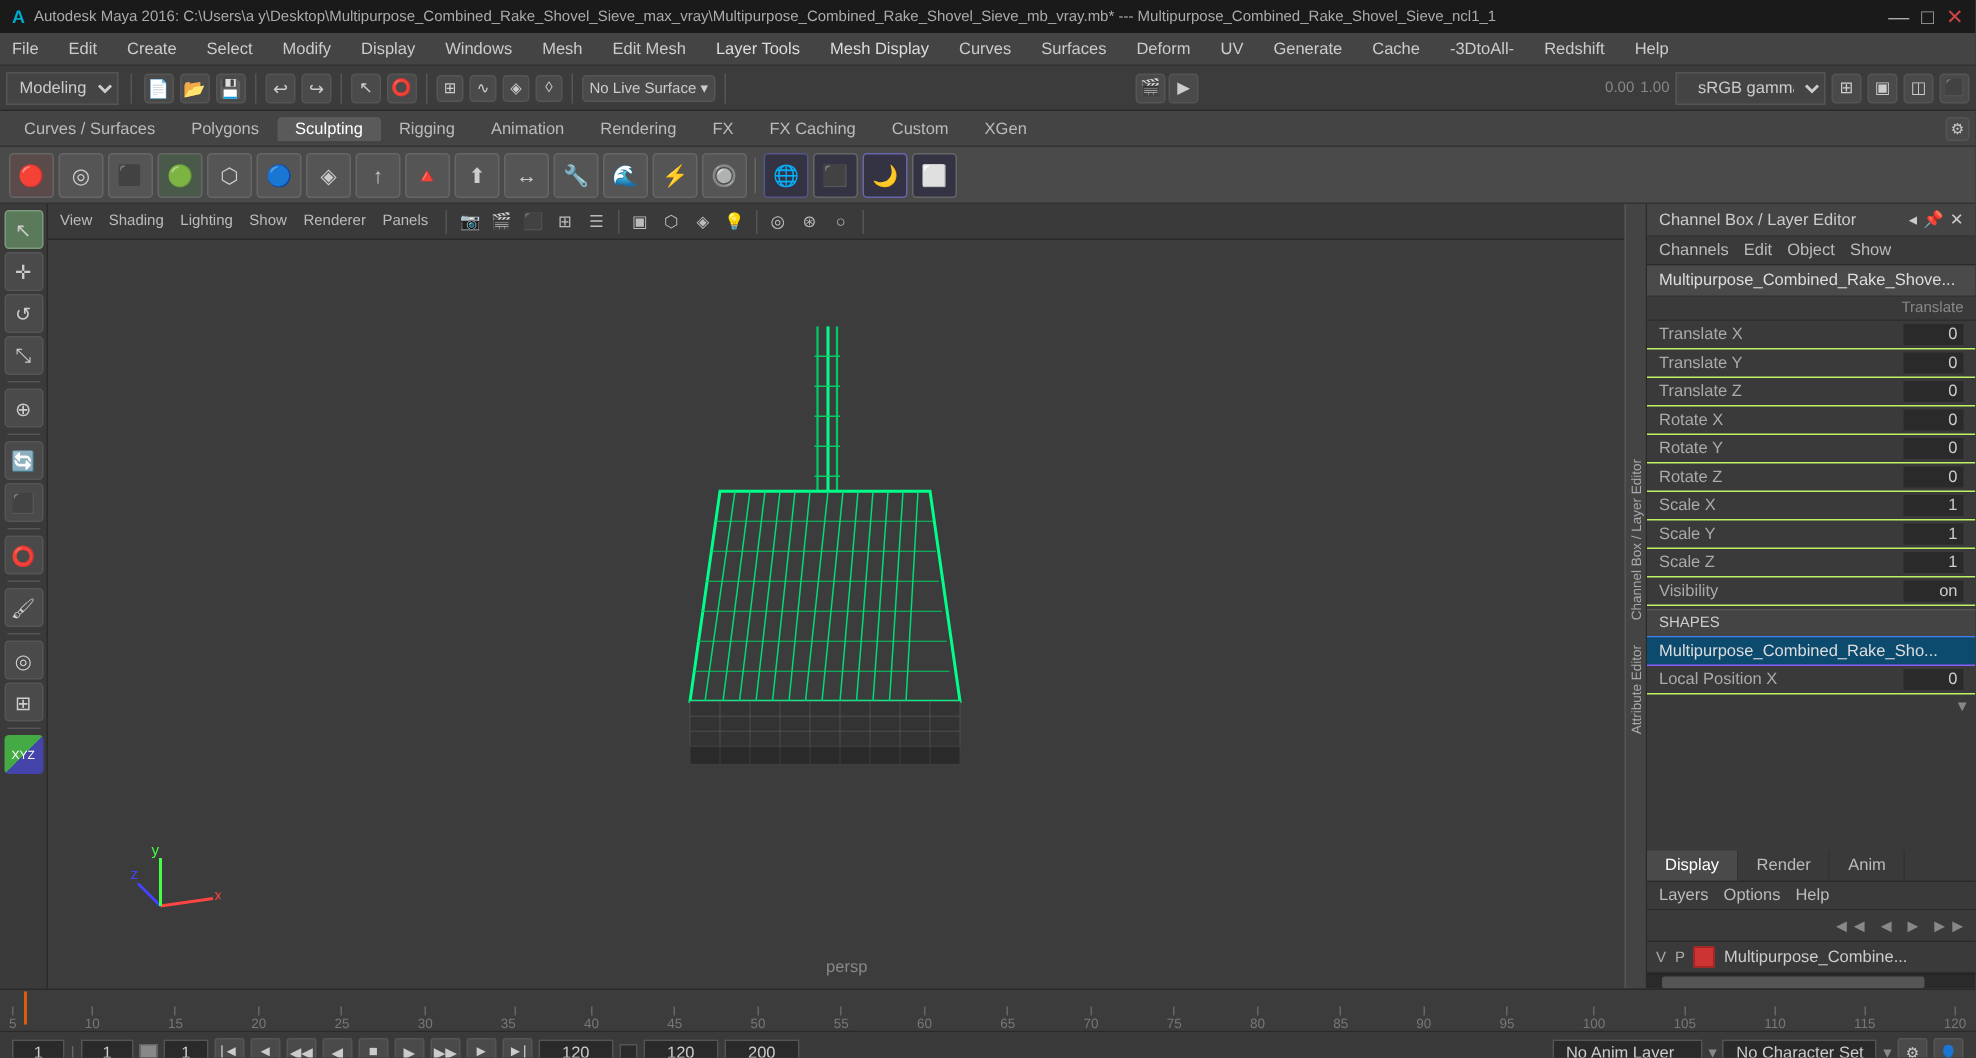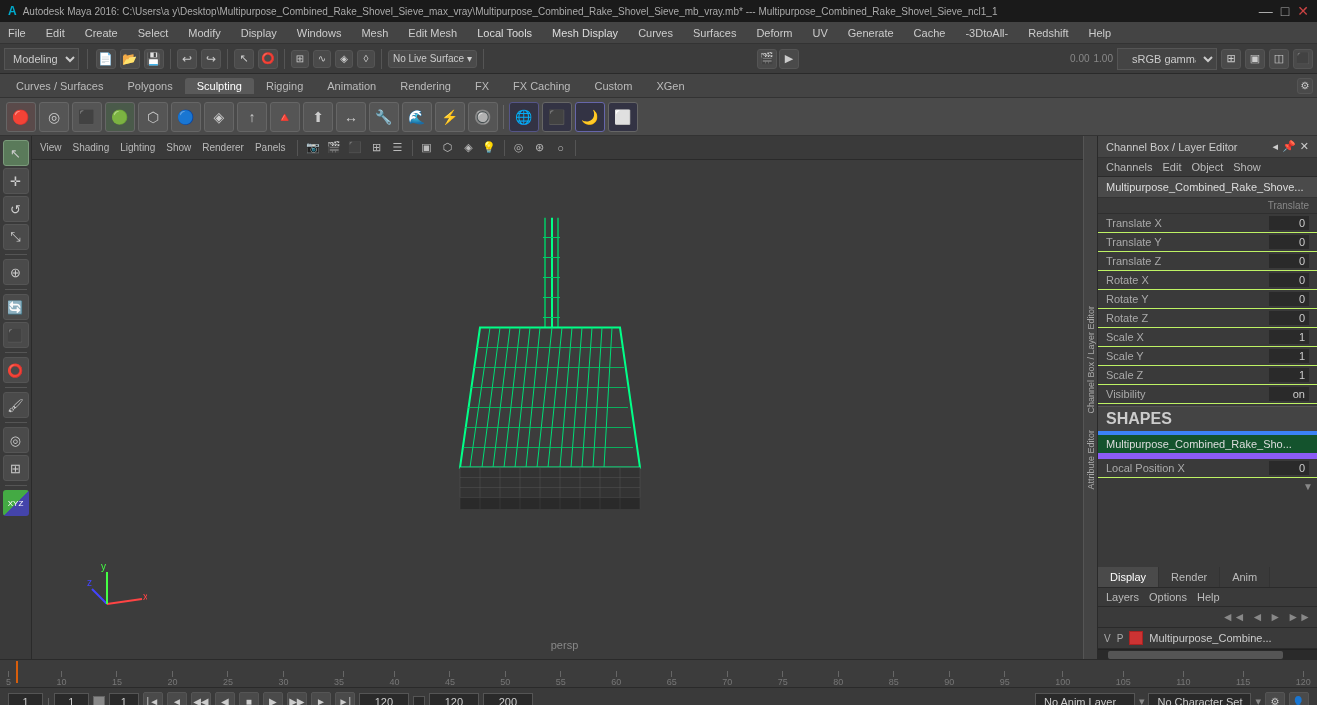--- a/index.html
+++ b/index.html
@@ -472,21 +472,21 @@
 <div id="menu-bar">
   <div class="menu-item">File</div>
   <div class="menu-item">Edit</div>
   <div class="menu-item">Create</div>
   <div class="menu-item">Select</div>
   <div class="menu-item">Modify</div>
   <div class="menu-item">Display</div>
   <div class="menu-item">Windows</div>
   <div class="menu-item">Mesh</div>
   <div class="menu-item">Edit Mesh</div>
-  <div class="menu-item" style="color:#ddd;">Local Tools</div>
+  <div class="menu-item" style="color:#ddd;">Layer Tools</div>
   <div class="menu-item" style="color:#ddd;">Mesh Display</div>
   <div class="menu-item">Curves</div>
   <div class="menu-item">Surfaces</div>
   <div class="menu-item">Deform</div>
   <div class="menu-item">UV</div>
   <div class="menu-item">Generate</div>
   <div class="menu-item">Cache</div>
   <div class="menu-item">-3DtoAll-</div>
   <div class="menu-item">Redshift</div>
   <div class="menu-item">Help</div>
@@ -763,22 +763,22 @@
       </div>
       <div class="channel-row">
         <span class="channel-name">Scale Z</span>
         <span class="channel-value">1</span>
       </div>
       <div class="channel-row">
         <span class="channel-name">Visibility</span>
         <span class="channel-value">on</span>
       </div>
 
-      <div id="shapes-header" style="background:#444; padding:3px 8px; font-size:16px; color:#ccc; font-weight:bold; border-bottom:4px solid #3b82f6; border-top:1px solid #555; margin-top:2px;">SHAPES</div>
-      <div id="shape-name" style="background:#14532d; padding:3px 8px; font-size:11px; color:#ddd; border-bottom:6px solid #8b5cf6;">Multipurpose_Combined_Rake_Sho...</div>
+      <div id="shapes-header" style="background:#444; padding:3px 8px; font-size:10px; color:#ccc; font-weight:normal; border-bottom:1px solid #3b82f6; border-top:1px solid #555; margin-top:2px;">SHAPES</div>
+      <div id="shape-name" style="background:#0c4a6e; padding:3px 8px; font-size:11px; color:#ddd; border-bottom:1px solid #8b5cf6;">Multipurpose_Combined_Rake_Sho...</div>
       <div class="channel-row">
         <span class="channel-name">Local Position X</span>
         <span class="channel-value">0</span>
       </div>
       <div style="padding:2px 4px; text-align:right;">
         <span style="cursor:pointer; color:#888; font-size:10px;">▼</span>
       </div>
     </div>
 
     <div id="display-tabs" style="display:flex; background:#3a3a3a; border-bottom:1px solid #2a2a2a; margin-top:2px;">

